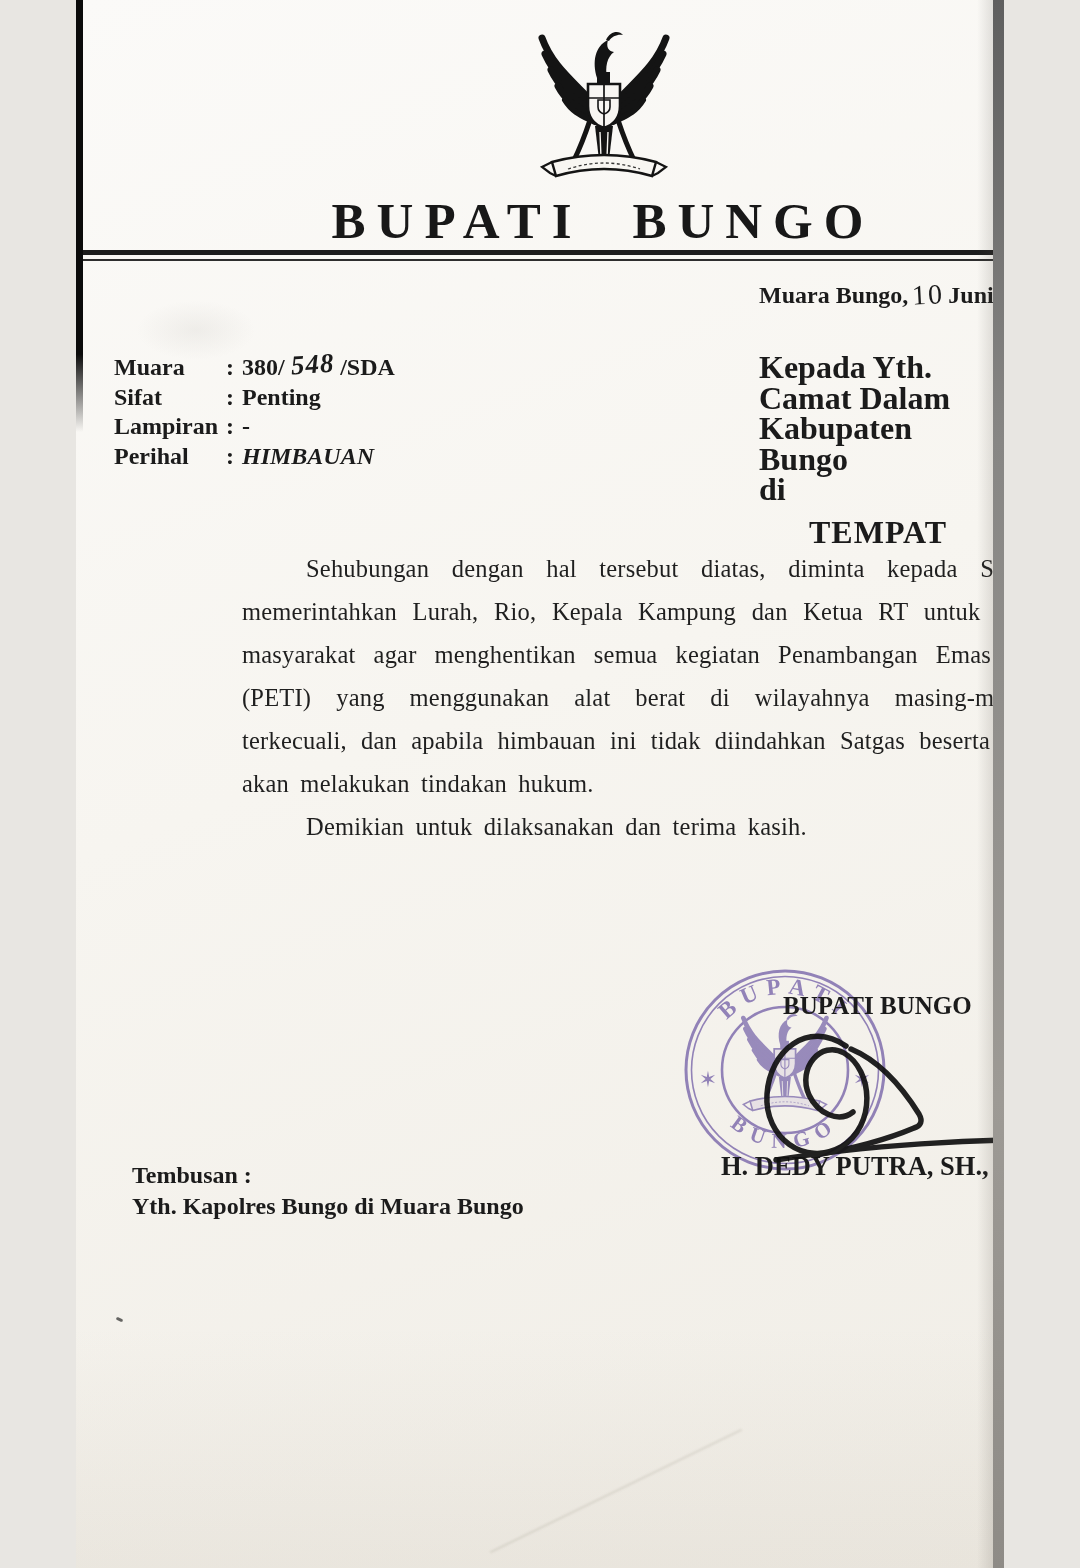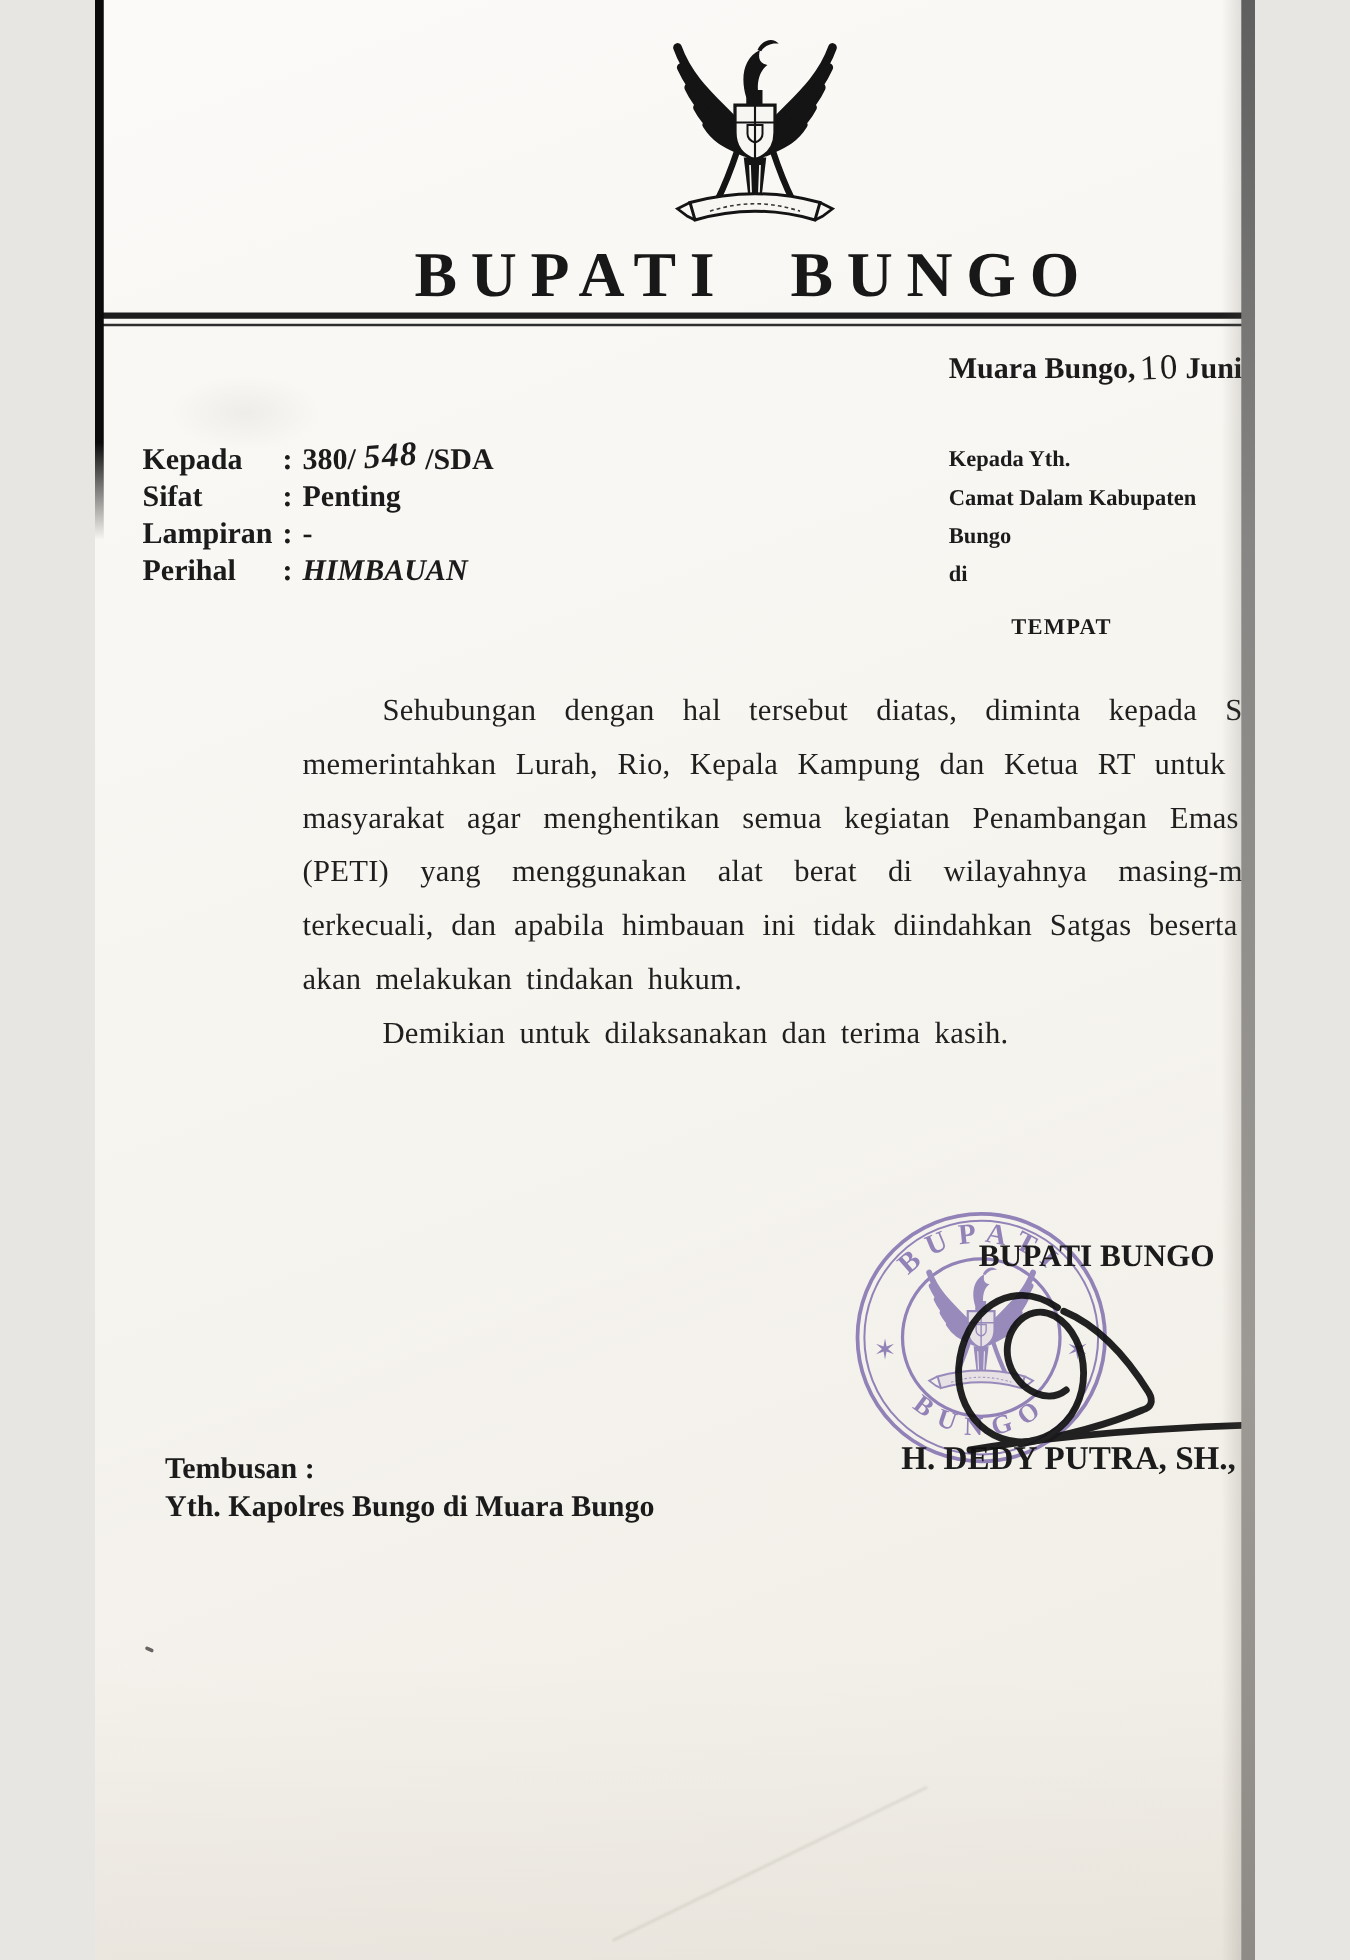--- a/index.html
+++ b/index.html
@@ -44,21 +44,21 @@
   .hand-day{display:inline-block;font-weight:400;font-size:28px;transform:rotate(-3deg) translateY(1px);
     letter-spacing:2px;margin:0 4px;}
   .meta{position:absolute;left:38px;top:352px;font-size:24px;font-weight:bold;line-height:29.5px;}
   .meta-row{white-space:nowrap;}
   .meta-label{display:inline-block;width:112px;}
   .meta-sep{display:inline-block;margin-right:8px;}
   .hand-548{display:inline-block;font-style:italic;font-weight:bold;font-size:27px;
     transform:rotate(-4deg) translateY(-2px);letter-spacing:1px;margin:0 6px;}
   .perihal-value{font-style:italic;text-decoration-thickness:2.5px;
     text-underline-offset:4px;}
-  .recipient{position:absolute;left:683px;top:352px;font-size:18px;font-weight:bold;line-height:30.5px;}
+  .recipient{position:absolute;left:683px;top:352px;font-size:32px;font-weight:bold;line-height:30.5px;}
   .recipient .tempat{padding-left:50px;letter-spacing:1px;margin-top:12px;}
 
   
   .body-text{position:absolute;left:166px;top:547px;width:884px;font-size:24.5px;
     line-height:43px;color:#1f1f1f;}
   .body-text p{margin:0;text-align:justify;text-indent:64px;word-spacing:5px;letter-spacing:.2px;}
 
   
   .stamp{position:absolute;left:589px;top:950px;width:240px;height:240px;
     opacity:.9;mix-blend-mode:multiply;color:#8d7cc0;}
@@ -120,21 +120,21 @@
 
   <svg class="emblem" viewBox="0 0 140 170">
     <use href="#garuda-sym"></use>
   </svg>
   <div class="lh-title">BUPATI BUNGO</div>
   <div class="rule"></div>
 
   <div class="dateline"><span>Muara Bungo,</span><span class="hand-day">10</span><span>Juni 2029</span></div>
 
   <div class="meta">
-    <div class="meta-row"><span class="meta-label">Kepada</span><span class="meta-sep">:</span><span>380/</span><span class="hand-548">548</span><span>/SDA</span></div>
+    <div class="meta-row"><span class="meta-label">Muara</span><span class="meta-sep">:</span><span>380/</span><span class="hand-548">548</span><span>/SDA</span></div>
     <div class="meta-row"><span class="meta-label">Sifat</span><span class="meta-sep">:</span><span>Penting</span></div>
     <div class="meta-row"><span class="meta-label">Lampiran</span><span class="meta-sep">:</span><span>-</span></div>
     <div class="meta-row"><span class="meta-label">Perihal</span><span class="meta-sep">:</span><span class="perihal-value">HIMBAUAN</span></div>
   </div>
 
   <div class="recipient">
     <div>Kepada Yth.</div>
     <div>Camat Dalam Kabupaten Bungo</div>
     <div>di</div>
     <div class="tempat">TEMPAT</div>

